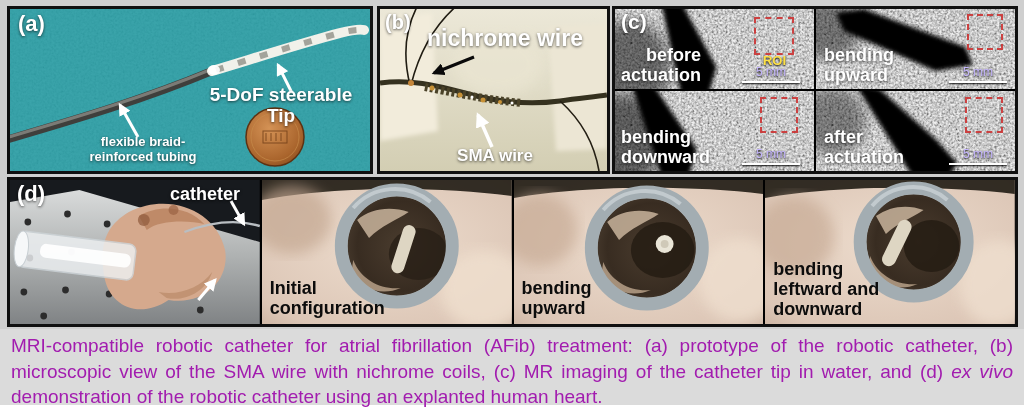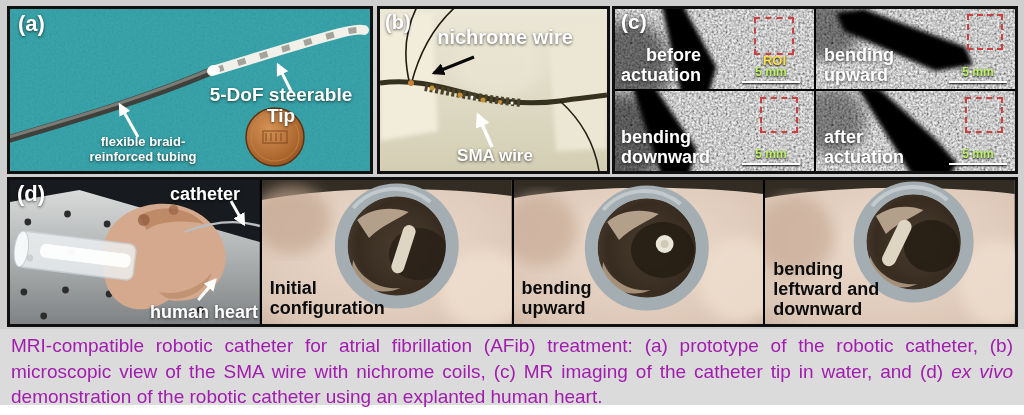--- a/index.html
+++ b/index.html
@@ -17,21 +17,21 @@
   .quad svg,.sub svg,.pscene{position:absolute;left:0;top:0;width:100%;height:100%;}
   .lab{position:absolute;font-weight:bold;line-height:1.12;}
   .wlabel{color:#ffffff;text-shadow:0 1px 3px rgba(0,0,0,.65);}
   .blabel{color:#0c0c0c;}
   .pre{white-space:pre-line;}
   .ctr{text-align:center;}
   .tag{font-size:22px;}
   .mlab{font-size:18px;}
   .roi{position:absolute;border:2px dashed #cc3333;opacity:.9;}
   .roitxt{position:absolute;color:#fde047;font-weight:bold;font-size:13px;text-shadow:0 1px 2px #000;}
-  .scale{position:absolute;width:58px;text-align:center;color:#bef264;font-weight:bold;font-size:12px;text-shadow:0 1px 2px #000;}
+  .scale{position:absolute;width:58px;text-align:center;color:#c4b5fd;font-weight:normal;font-size:12px;text-shadow:0 1px 2px #000;}
   .scale .bar{height:2px;background:#fff;margin-top:2px;box-shadow:0 1px 2px #000;}
   .caption{position:absolute;left:0;top:329px;width:1024px;height:76px;background:#dbdbdb;
            box-sizing:border-box;padding:4px 11px 0 11px;}
   .caption p{margin:0;font-size:19px;line-height:25.5px;color:#a21caf;text-align:justify;}
   .defs{position:absolute;width:0;height:0;}
 </style>
 </head>
 <body>
 
 <div class="fig">
@@ -141,21 +141,21 @@
       <g>
         <path d="M30,76 C22,44 26,18 38,-4" stroke="#201c12" stroke-width="1.6" fill="none"></path>
         <path d="M31,76 C40,40 58,12 80,-6" stroke="#201c12" stroke-width="1.6" fill="none"></path>
         <path d="M180,92 C200,110 214,132 219,162" stroke="#241f14" stroke-width="1.6" fill="none"></path>
         <circle cx="31" cy="74" r="3" fill="#c5863a"></circle>
       </g>
       <line x1="94" y1="48" x2="54" y2="64" stroke="#0a0a0a" stroke-width="3" marker-end="url(#ah-b)"></line>
       <line x1="112" y1="138" x2="98" y2="106" stroke="#ffffff" stroke-width="3.5" marker-end="url(#ah-w)"></line>
     </svg>
     <div class="lab wlabel tag" style="left:5px;top:2px;font-size:20px;">(b)</div>
-    <div class="lab wlabel ctr" style="left:40px;top:17px;width:170px;font-size:20px;text-align:center;">nichrome wire</div>
+    <div class="lab wlabel ctr" style="left:40px;top:17px;width:170px;font-size:23px;text-align:center;">nichrome wire</div>
     <div class="lab wlabel ctr" style="left:55px;top:137px;width:120px;font-size:17px;">SMA wire</div>
   </div>
 
   <div id="panel-c" class="panel">
 
     <div class="quad">
       <svg viewBox="0 0 200 80" preserveAspectRatio="none">
         <rect width="200" height="80" fill="#707070"></rect>
         <rect width="200" height="80" filter="url(#mri)" opacity="0.9"></rect>
         <ellipse cx="14" cy="58" rx="42" ry="46" fill="#000" opacity="0.5" filter="url(#soft7)"></ellipse>
@@ -249,21 +249,20 @@
           <rect x="8" y="58" width="118" height="36" rx="7" fill="#eef1f3" opacity="0.82" stroke="#cdd4d8" stroke-width="1.5"></rect>
           <rect x="30" y="68" width="92" height="14" rx="6" fill="#ffffff" opacity="0.9"></rect>
           <ellipse cx="11" cy="76" rx="7" ry="18" fill="#f6f8f9" stroke="#c7ced2"></ellipse>
         </g>
         <path d="M176,52 C208,40 232,40 252,46" stroke="#b9bec2" stroke-width="2.4" fill="none"></path>
         <line x1="223" y1="21" x2="236" y2="44" stroke="#ffffff" stroke-width="3" marker-end="url(#ah-w)"></line>
         <line x1="190" y1="120" x2="207" y2="100" stroke="#ffffff" stroke-width="3" marker-end="url(#ah-w)"></line>
       </svg>
       <div class="lab wlabel tag" style="left:7px;top:2px;">(d)</div>
       <div class="lab wlabel" style="left:160px;top:4px;font-size:18px;">catheter</div>
-      <div class="lab wlabel ctr" style="left:138px;top:122px;width:112px;font-size:18px;">human heart</div>
     </div>
 
     <div class="sub">
       <svg viewBox="0 0 252 144" preserveAspectRatio="none">
         <rect width="252" height="144" fill="url(#flesh)"></rect>
         <path d="M0,0 H252 V16 C180,6 70,6 0,20 Z" fill="#141009" opacity="0.85"></path>
         <ellipse cx="30" cy="40" rx="40" ry="34" fill="#c4a892" opacity="0.7" filter="url(#soft7)"></ellipse>
         <ellipse cx="225" cy="110" rx="45" ry="40" fill="#f0e0cf" opacity="0.8" filter="url(#soft7)"></ellipse>
         <circle cx="136" cy="66" r="50" fill="url(#cavity)"></circle>
         <path d="M96,40 C110,28 130,26 148,32 C136,40 120,46 108,58 Z" fill="#c9b49c" opacity="0.85"></path>

